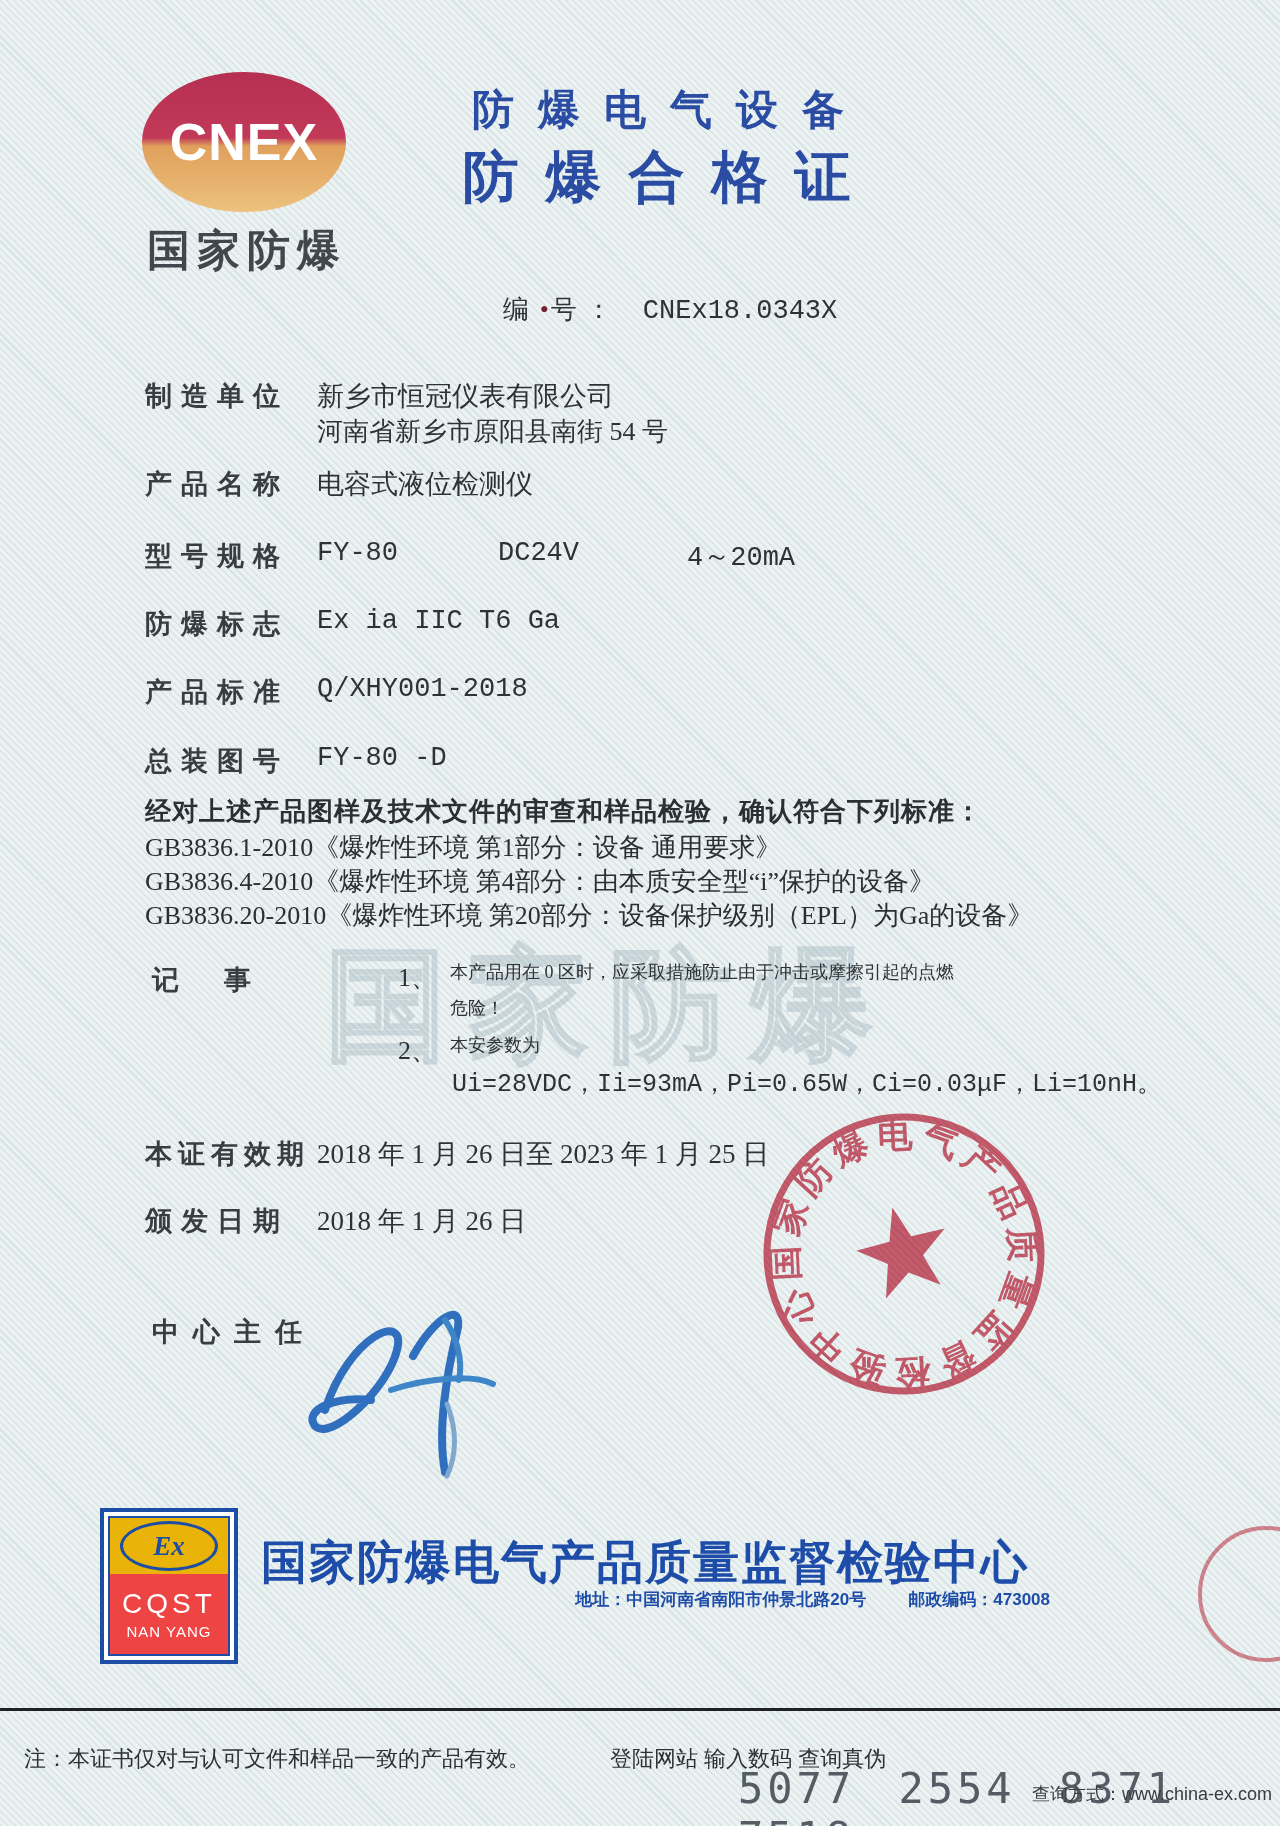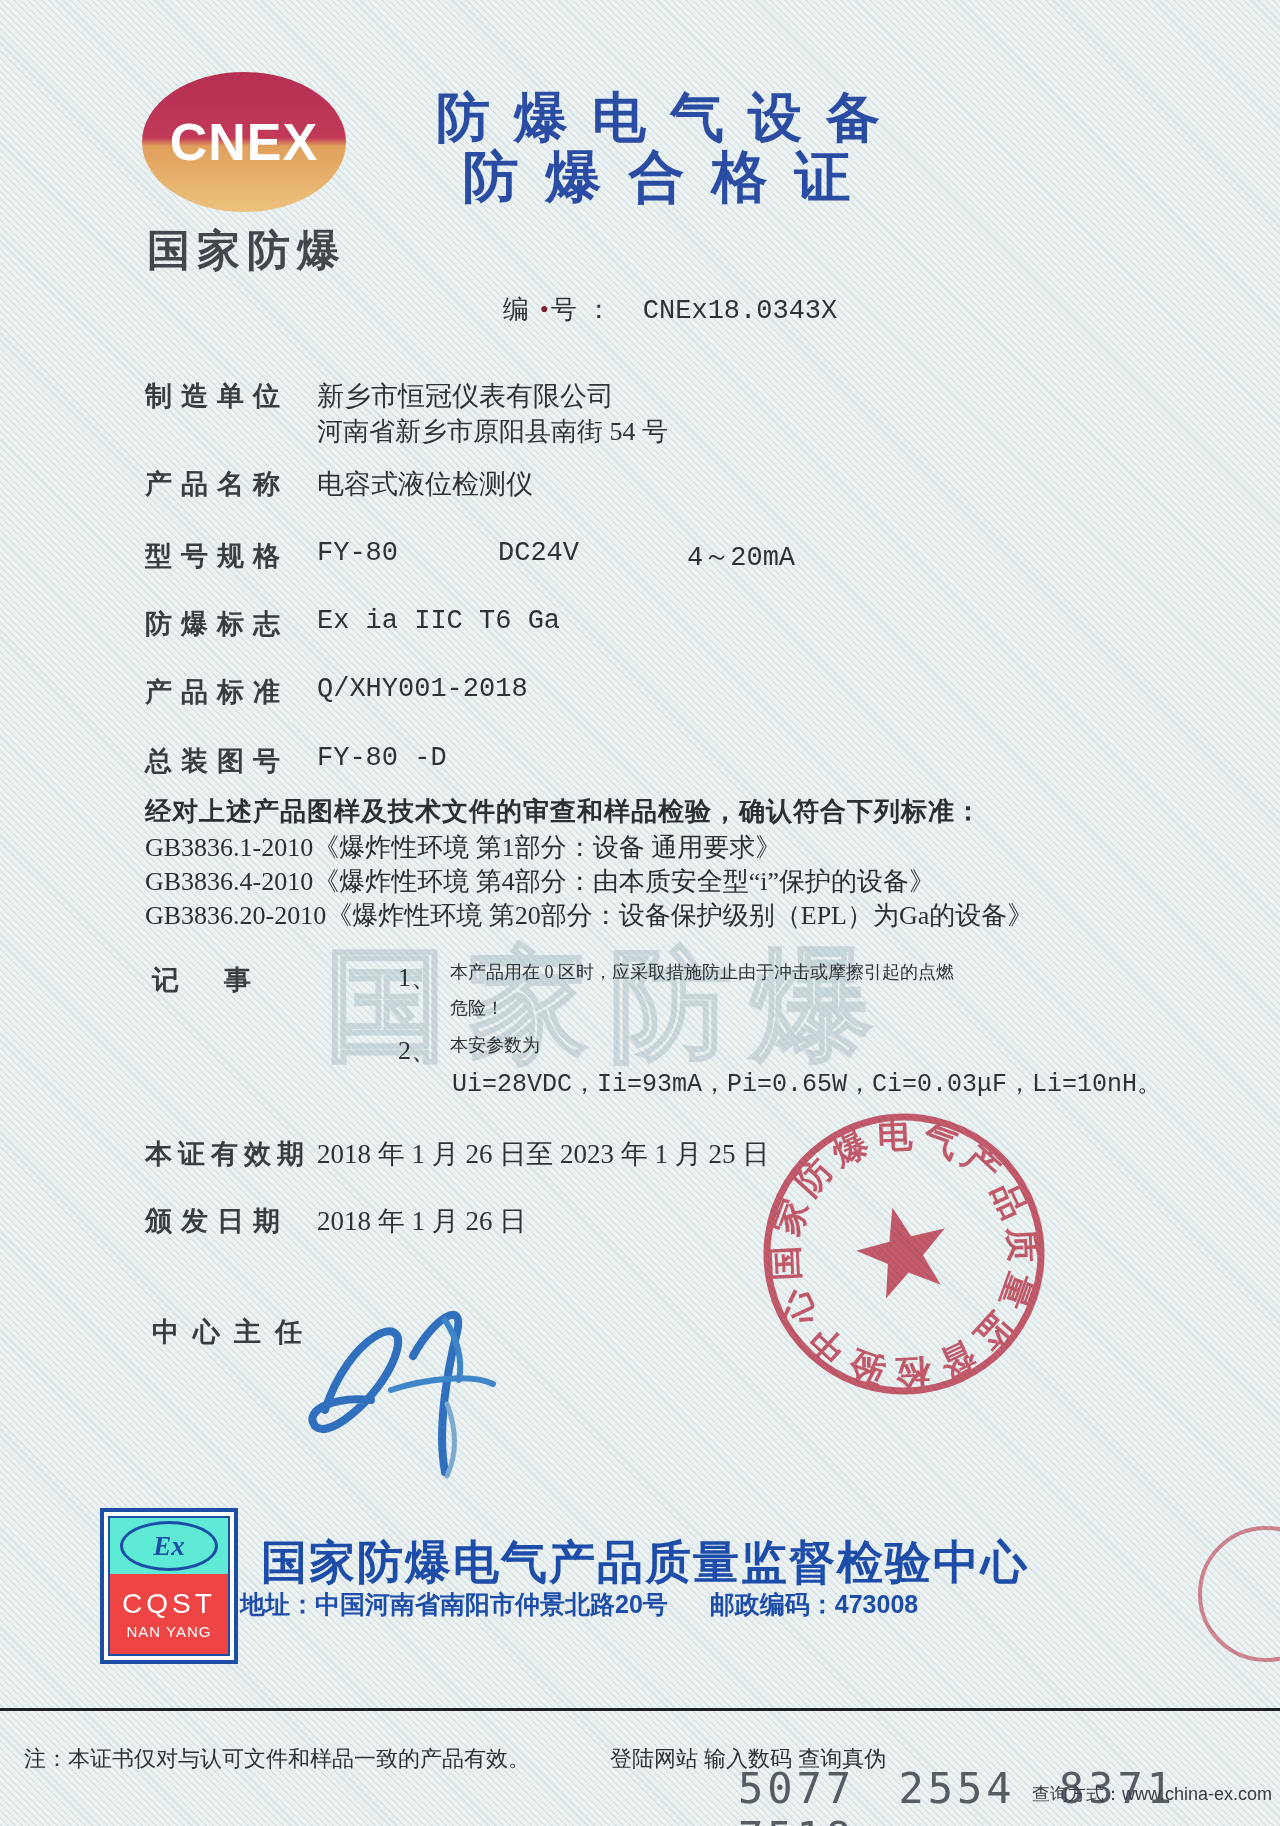--- a/index.html
+++ b/index.html
@@ -17,21 +17,21 @@
   
   .cnex-ellipse {
     left:142px; top:72px; width:204px; height:140px; border-radius:50%;
     background:linear-gradient(180deg, #b52f52 0%, #c23a58 47%, #e0a05c 53%, #ecc27e 100%);
     display:flex; align-items:center; justify-content:center;
   }
   .cnex-text { font-family:"Liberation Sans", sans-serif; font-weight:bold; font-size:52px; color:#ffffff; letter-spacing:1px; }
   .cnex-sub { left:132px; top:222px; width:230px; text-align:center; font-family:"Liberation Sans", sans-serif; font-weight:600; font-size:43px; color:#42474d; letter-spacing:7px; }
 
   
-  .head-type { left:310px; top:82px; width:720px; text-align:center; font-family:"Liberation Sans", sans-serif; font-weight:bold; font-size:54px; color:#2a4da3; letter-spacing:24px; }
+  .head-type { left:310px; top:82px; width:720px; text-align:center; font-family:"Liberation Sans", sans-serif; font-weight:bold; font-size:42px; color:#2a4da3; letter-spacing:24px; }
   .head-title { left:290px; top:140px; width:760px; text-align:center; font-family:"Liberation Sans", sans-serif; font-weight:bold; font-size:56px; color:#2a4da3; letter-spacing:27px; }
   .cert-no { left:340px; top:292px; width:660px; text-align:center; font-size:26px; color:#2f343a; white-space:nowrap; }
   .cert-no .lblp { font-family:"Liberation Sans", sans-serif; letter-spacing:9px; }
   .cert-no .dot { color:#7c1f2e; margin:0 2px; }
   .cert-no .val { font-family:"Liberation Mono", monospace; margin-left:22px; font-size:27px; }
 
   
   .row { left:145px; display:flex; align-items:flex-start; white-space:nowrap; }
   .lbl { width:172px; font-family:"Liberation Sans", sans-serif; font-weight:600; font-size:27px; color:#383d42; letter-spacing:9px; flex:none; }
   .val { font-size:27px; color:#2e3237; }
@@ -56,29 +56,29 @@
   
   .sig { left:295px; top:1292px; width:230px; height:190px; }
 
   
   .stamp { left:758px; top:1108px; width:292px; height:292px; transform:rotate(-14deg); opacity:0.85; mix-blend-mode:multiply; }
   .ring2 { left:1198px; top:1526px; width:128px; height:128px; border:4px solid rgba(205,62,80,0.6); border-radius:50%; mix-blend-mode:multiply; }
 
   
   .ex-box { left:100px; top:1508px; width:138px; height:156px; border:4px solid #1c4ea6; background:#ffffff; padding:4px; box-sizing:border-box; }
   .ex-inner { width:100%; height:100%; border:2px solid #1c4ea6; box-sizing:border-box; display:flex; flex-direction:column; }
-  .ex-top { height:56px; background:#5eead4; display:flex; align-items:center; justify-content:center; }
+  .ex-top { height:56px; background:#eab308; display:flex; align-items:center; justify-content:center; }
   .ex-ellipse { width:92px; height:44px; border:3px solid #1c4ea6; border-radius:50%; display:flex; align-items:center; justify-content:center; }
   .ex-ellipse span { font-size:27px; font-weight:bold; font-style:italic; color:#1c4ea6; }
   .ex-bottom { flex:1; background:#ef4444; color:#ffffff; display:flex; flex-direction:column; align-items:center; justify-content:center; font-family:"Liberation Sans", sans-serif; }
   .ex-cqst { font-size:28px; letter-spacing:4px; }
   .ex-ny { font-size:15px; letter-spacing:1px; margin-top:3px; }
 
   .org-name { left:240px; top:1532px; width:810px; text-align:center; font-size:46px; font-weight:bold; color:#1d4da8; letter-spacing:2px; white-space:nowrap; }
-  .org-line { left:240px; width:810px; text-align:left; font-family:"Liberation Sans", sans-serif; font-weight:bold; font-size:25px; color:#1d4da8; white-space:nowrap; }
+  .org-line { left:240px; width:810px; text-align:right; font-family:"Liberation Sans", sans-serif; font-weight:bold; font-size:17px; color:#1d4da8; white-space:nowrap; }
   .org-addr { top:1588px; }
   .org-phone { top:1630px; }
   .org-sp { display:inline-block; width:42px; }
 
   
   .divider { left:0; top:1708px; width:1280px; height:3px; background:#1f2125; }
   .foot-note { left:24px; top:1744px; font-family:"Liberation Sans", sans-serif; font-size:22px; color:#2c3136; white-space:nowrap; }
   .foot-hint { margin-left:80px; }
   .foot-code { left:738px; top:1764px; font-family:"DejaVu Sans Mono", monospace; font-size:42px; color:#555c63; letter-spacing:4px; word-spacing:14px; }
   .foot-query { left:1032px; top:1782px; font-size:18px; color:#373d43; font-family:"Liberation Sans", sans-serif; white-space:nowrap; }

